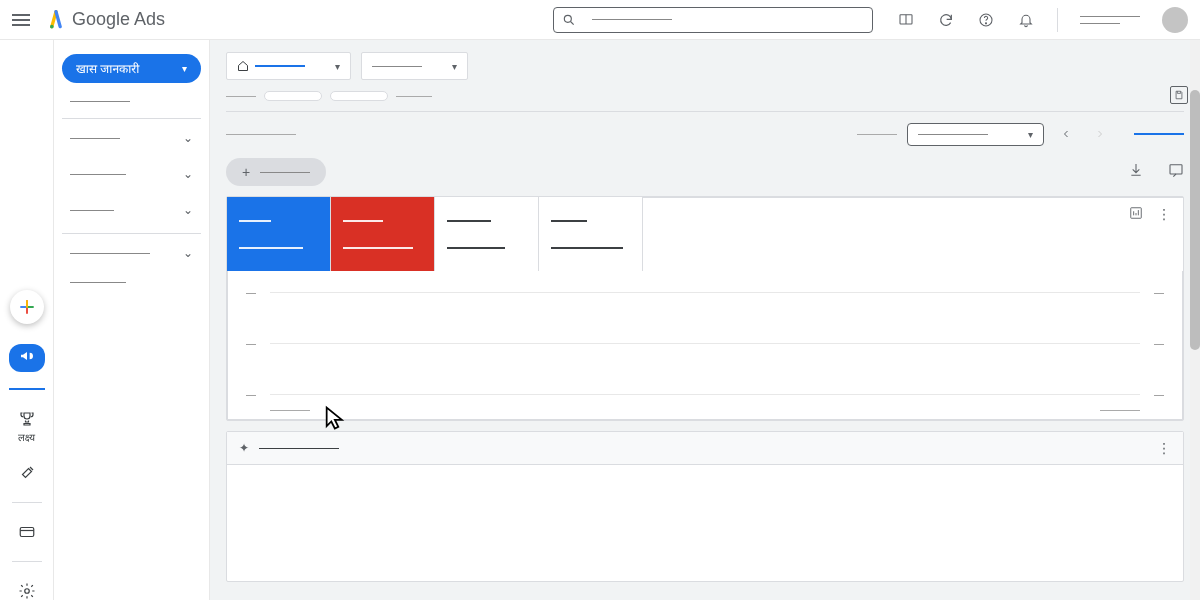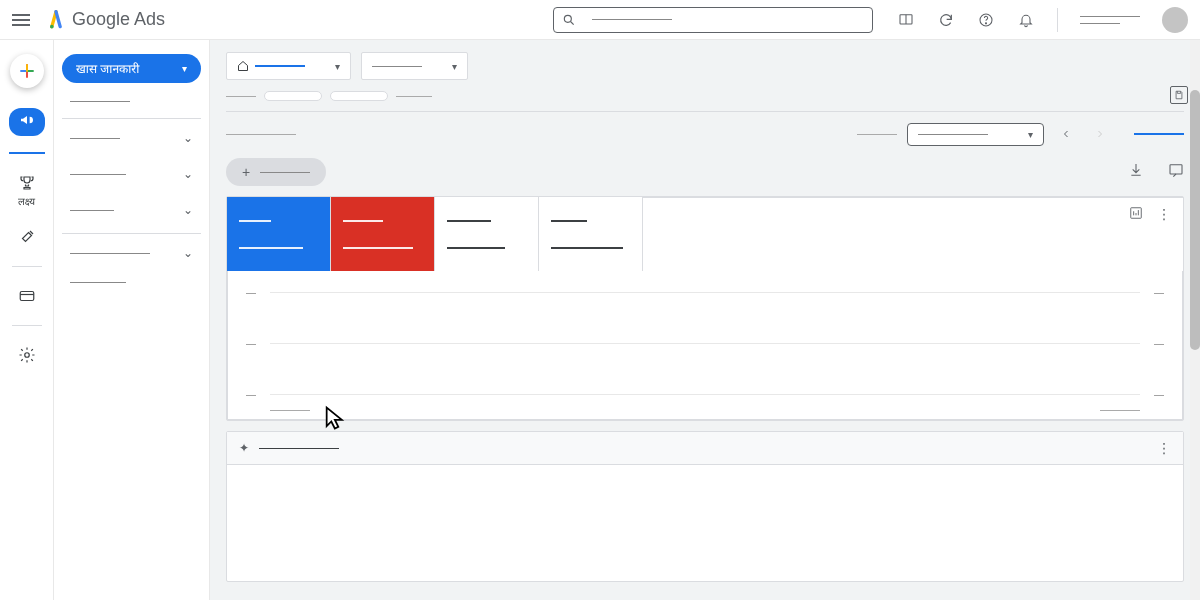--- a/index.html
+++ b/index.html
@@ -20,21 +20,21 @@
     .header-icons { display: flex; align-items: center; gap: 22px; margin-left: 24px; }
     .header-icon { width: 18px; height: 18px; color: #5f6368; cursor: pointer; display: flex; align-items: center; justify-content: center; }
     .header-divider { width: 1px; height: 24px; background: #dadce0; }
     .acct-line { width: 60px; border-bottom: 1px solid #888; }
     .avatar { width: 26px; height: 26px; border-radius: 50%; background: #c4c4c4; }
     
     
     .main-layout { display: flex; height: calc(600px - 40px); }
     
     
-    .icon-rail { width: 54px; background: #fff; border-right: 1px solid #e8e8e8; display: flex; flex-direction: column; align-items: center; padding-top: 14px; gap: 20px; }
+    .icon-rail { width: 54px; background: #fff; border-right: 1px solid #e8e8e8; display: flex; flex-direction: column; align-items: center; padding-top: 14px; gap: 20px; justify-content: flex-end; }
     .plus-btn { width: 34px; height: 34px; border-radius: 50%; background: #fff; box-shadow: 0 2px 6px rgba(0,0,0,0.25); display: flex; align-items: center; justify-content: center; cursor: pointer; }
     .rail-item { display: flex; flex-direction: column; align-items: center; gap: 2px; cursor: pointer; }
     .rail-icon { width: 18px; height: 18px; color: #3c4043; }
     .rail-label { font-size: 10px; color: #3c4043; }
     .rail-pill { background: #1a73e8; color: #fff; border-radius: 12px; padding: 4px 10px; }
     .rail-pill svg { width: 16px; height: 16px; }
     .rail-sep { width: 30px; height: 1px; background: #dadce0; }
     
     
     .sidebar { width: 156px; background: #fff; border-right: 1px solid #e8e8e8; padding: 14px 8px; }

